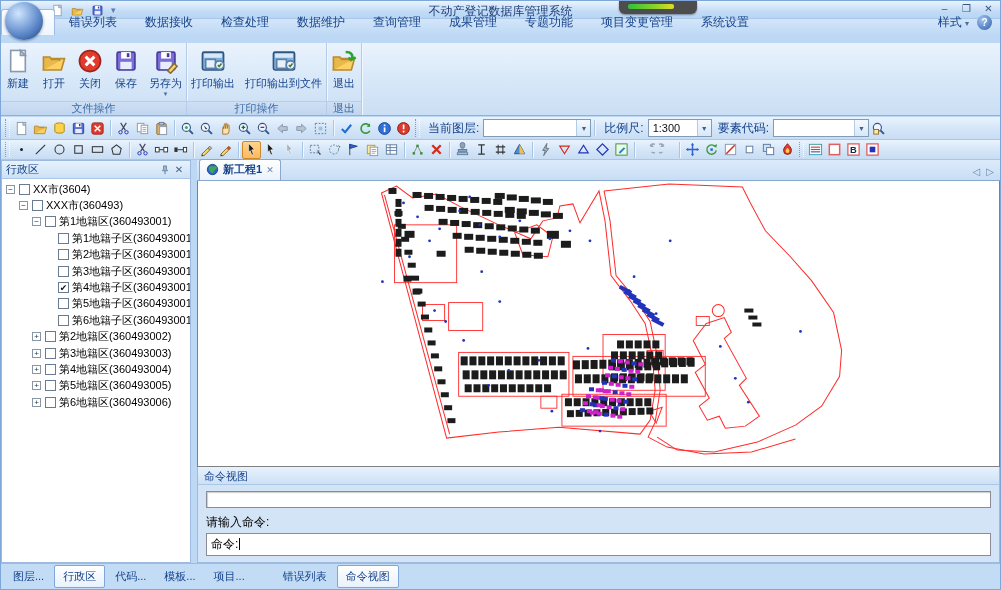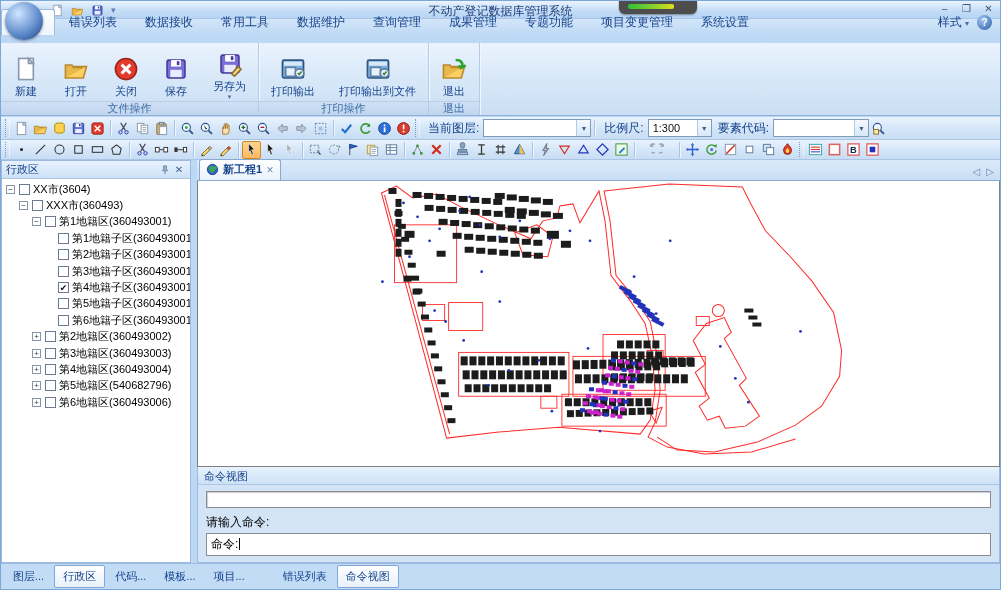--- a/index.html
+++ b/index.html
@@ -32,21 +32,21 @@
   .rtabs-right { margin-left:auto; display:flex; align-items:center; gap:8px; padding:0 8px 4px 0; }
   .style-btn { font-size:12px; color:#15428b; cursor:pointer; }
   .style-btn .arr { font-size:8px; color:#4a6ea8; }
   .help-btn { width:15px; height:15px; border-radius:50%; background:radial-gradient(circle at 35% 30%,#9fc4ef,#2d5fa8);
     color:#fff; font-size:10px; line-height:15px; text-align:center; cursor:pointer; font-weight:bold; }
 
   
   .ribbon-body { position:absolute; left:0; top:42px; width:100%; height:73px;
     background:linear-gradient(#eaf3fd,#d6e7f8 55%,#cbdff4); border-bottom:1px solid #8fb0d8; display:flex; }
   .rgroup { display:flex; flex-direction:column; border-right:1px solid #b5cce8; box-shadow:1px 0 0 #f0f7ff; }
-  .rgroup-buttons { flex:1; display:flex; align-items:flex-end; padding:3px 8px 0; gap:16px; }
+  .rgroup-buttons { flex:1; display:flex; align-items:flex-start; padding:3px 0 0; gap:2px; }
   .rbig { display:flex; flex-direction:column; align-items:center; padding:2px 4px; border-radius:3px; cursor:pointer; }
   .rbig .lbl { font-size:11px; color:#15428b; margin-top:2px; white-space:nowrap; }
   .rbig .drop { font-size:7px; color:#4a6ea8; line-height:5px; }
   .rgroup-label { height:14px; text-align:center; font-size:11px; color:#3a6ca8;
     background:linear-gradient(#cfe0f4,#c0d5ee); border-top:1px solid #b9cfe9; line-height:13px; }
 
   
   .toolbar { position:absolute; left:0; width:100%; display:flex; align-items:center;
     background:linear-gradient(#e9f3fe,#d2e4f7 60%,#c8ddf3); border-bottom:1px solid #a9c6e7; padding:0 2px; }
   .toolbar.t1 { top:116px; height:23px; }
@@ -144,21 +144,21 @@
       <span class="winbtn">‒</span>
       <span class="winbtn">❐</span>
       <span class="winbtn">✕</span>
     </div>
   </div>
 
   <div class="ribbon-tabs" id="ribbonTabs">
       <div class="rtab active">文件</div>
       <div class="rtab">错误列表</div>
       <div class="rtab">数据接收</div>
-      <div class="rtab">常用工具</div>
+      <div class="rtab">检查处理</div>
       <div class="rtab">数据维护</div>
       <div class="rtab">查询管理</div>
       <div class="rtab">成果管理</div>
       <div class="rtab">专题功能</div>
       <div class="rtab">项目变更管理</div>
       <div class="rtab">系统设置</div>
       <div class="rtabs-right">
         <span class="style-btn">样式 <span class="arr">▾</span></span>
         <span class="help-btn">?</span>
       </div>
@@ -738,21 +738,21 @@
             <span>第3地籍区(360493003)</span>
           </div>
           <div class="trow" style="padding-left:30px">
             <span class="texp">+</span>
             <span class="tchk"></span>
             <span>第4地籍区(360493004)</span>
           </div>
           <div class="trow" style="padding-left:30px">
             <span class="texp">+</span>
             <span class="tchk"></span>
-            <span>第5地籍区(540682796)</span>
+            <span>第5地籍区(360493005)</span>
           </div>
           <div class="trow" style="padding-left:30px">
             <span class="texp">+</span>
             <span class="tchk"></span>
             <span>第6地籍区(360493006)</span>
           </div>
         </div>
     </div>
     <div class="splitter"></div>
     <div class="right-col">

